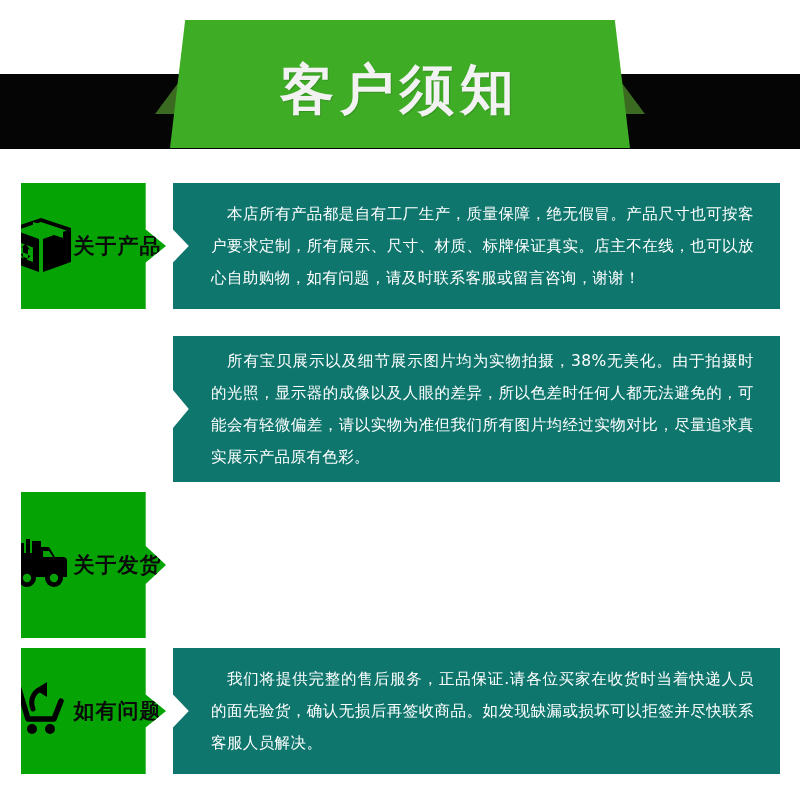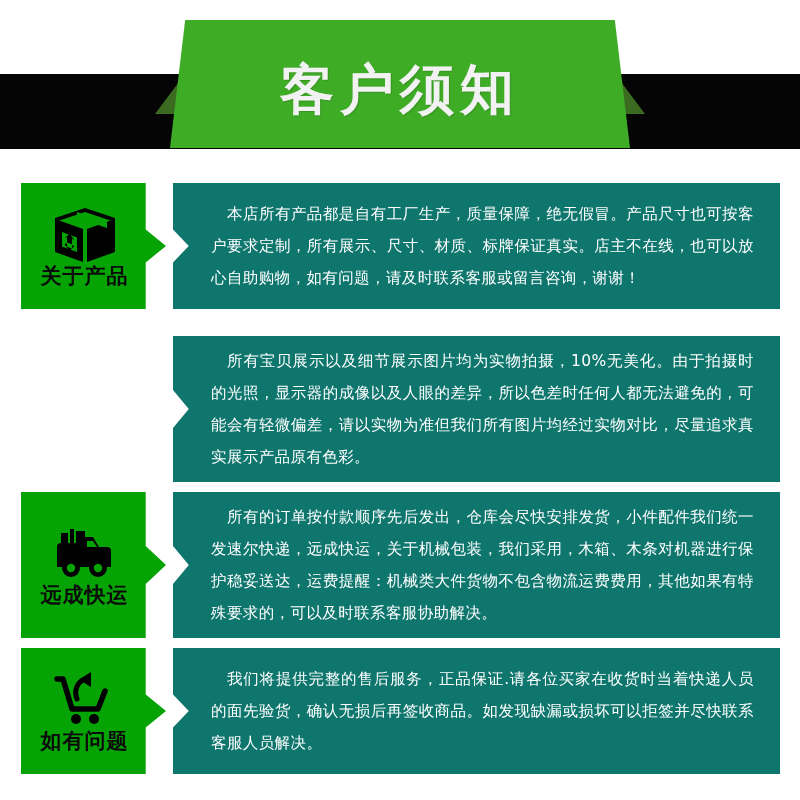--- a/index.html
+++ b/index.html
@@ -84,21 +84,21 @@
     width: 759px;
   }
   .icon-card {
     position: absolute;
     left: 0;
     top: 0;
     width: 145px;
     background: #06a305;
     clip-path: polygon(0% 0%, 86% 0%, 86% 37%, 100% 50%, 86% 63%, 86% 100%, 0% 100%);
     display: flex;
-    flex-direction: column;
+    flex-direction: row;
     align-items: center;
     justify-content: center;
     box-sizing: border-box;
     padding-right: 18px;
     text-align: center;
   }
   .icon-glyph {
     width: 66px;
     height: 58px;
     display: block;
@@ -176,21 +176,21 @@
     </span>
     <span class="icon-caption">关于产品</span>
   </div>
   <div class="text-card">
     <p>本店所有产品都是自有工厂生产，质量保障，绝无假冒。产品尺寸也可按客户要求定制，所有展示、尺寸、材质、标牌保证真实。店主不在线，也可以放心自助购物，如有问题，请及时联系客服或留言咨询，谢谢！</p>
   </div>
 </div>
 
 <div class="info-row" id="row-color">
   <div class="text-card">
-    <p>所有宝贝展示以及细节展示图片均为实物拍摄，10%无美化。由于拍摄时的光照，显示器的成像以及人眼的差异，所以色差时任何人都无法避免的，可能会有轻微偏差，请以实物为准但我们所有图片均经过实物对比，尽量追求真实展示产品原有色彩。</p>
+    <p>所有宝贝展示以及细节展示图片均为实物拍摄，38%无美化。由于拍摄时的光照，显示器的成像以及人眼的差异，所以色差时任何人都无法避免的，可能会有轻微偏差，请以实物为准但我们所有图片均经过实物对比，尽量追求真实展示产品原有色彩。</p>
   </div>
 </div>
 
 <div class="info-row" id="row-shipping">
   <div class="icon-card">
     <span class="icon-glyph">
       <svg viewBox="0 0 64 58" width="66" height="58" aria-hidden="true">
         <g fill="#000000">
           <rect x="8" y="8" width="7" height="22"></rect>
           <rect x="17" y="4" width="4" height="26"></rect>
@@ -198,24 +198,21 @@
           <path d="M30 12 h10 l6 10 h8 a4 4 0 0 1 4 4 v10 H4 V22 a4 4 0 0 1 4 -4 h22 z"></path>
           <path d="M34 16 h6 l4 6 h-10 z" fill="#06a305"></path>
           <rect x="4" y="36" width="54" height="6"></rect>
         </g>
         <circle cx="18" cy="43" r="9" fill="#000000"></circle>
         <circle cx="18" cy="43" r="4.2" fill="#06a305"></circle>
         <circle cx="45" cy="43" r="9" fill="#000000"></circle>
         <circle cx="45" cy="43" r="4.2" fill="#06a305"></circle>
       </svg>
     </span>
-    <span class="icon-caption">远成快运</span>
-  </div>
-  <div class="text-card">
-    <p>所有的订单按付款顺序先后发出，仓库会尽快安排发货，小件配件我们统一发速尔快递，远成快运，关于机械包装，我们采用，木箱、木条对机器进行保护稳妥送达，运费提醒：机械类大件货物不包含物流运费费用，其他如果有特殊要求的，可以及时联系客服协助解决。</p>
+    <span class="icon-caption">关于发货</span>
   </div>
 </div>
 
 <div class="info-row" id="row-return">
   <div class="icon-card">
     <span class="icon-glyph">
       <svg viewBox="0 0 64 58" width="66" height="58" aria-hidden="true">
         <g fill="none" stroke="#000000" stroke-width="5.5" stroke-linecap="round" stroke-linejoin="round">
           <path d="M4 8 h6 l9 30 h26 l7 -18"></path>
         </g>

